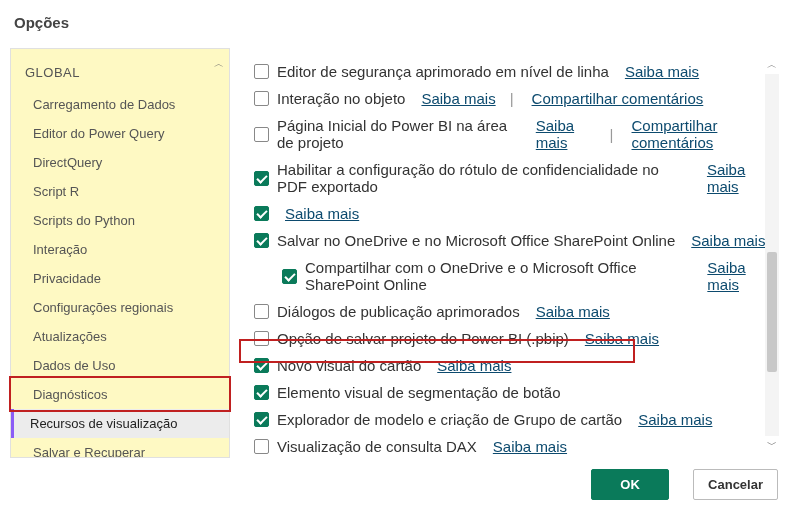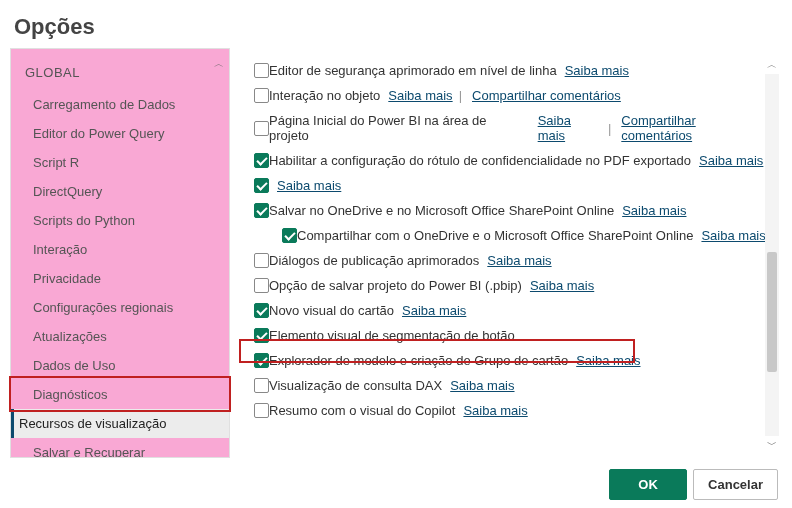--- a/index.html
+++ b/index.html
@@ -7,37 +7,37 @@
       font-family: "Segoe UI", Tahoma, sans-serif;
       font-size: 13px;
       color: #333;
       background: #fff;
       width: 792px;
       height: 508px;
       overflow: hidden;
       position: relative;
     }
     .title {
-      font-size: 22px;
+      font-size: 15px;
       font-weight: 600;
       color: #444;
       padding: 14px 0 12px 14px;
     }
     .main-area {
       display: flex;
       position: absolute;
       top: 48px;
       left: 10px;
       right: 10px;
       bottom: 50px;
     }
     .sidebar {
       width: 220px;
       border: 1px solid #e0e0e0;
-      background: #f9a8d4;
+      background: #fef9c3;
       position: relative;
       overflow: hidden;
     }
     .sidebar-inner {
       padding: 10px 0 10px 0;
     }
     .sidebar-header {
       font-size: 13px;
       font-weight: 400;
       color: #555;
@@ -46,22 +46,22 @@
     }
     .sidebar-item {
       padding: 7px 0 7px 22px;
       color: #555;
       cursor: pointer;
       position: relative;
       font-size: 13px;
     }
     .sidebar-item.selected {
       background: #ececec;
-      border-left: 3px solid #0c4a6e;
-      padding-left: 5px;
+      border-left: 3px solid #8b5cf6;
+      padding-left: 16px;
       color: #222;
     }
     .sidebar-highlight {
       position: absolute;
       border: 2px solid #c02020;
       left: 9px;
       width: 222px;
       height: 36px;
       top: 376px;
       pointer-events: none;
@@ -86,21 +86,22 @@
     .content {
       flex: 1;
       padding: 10px 12px 10px 24px;
       position: relative;
       overflow: hidden;
     }
     .option-row {
       display: flex;
       align-items: center;
       padding: 5px 0;
-      font-size: 13px;
+      gap: 8px;
+      font-size: 15px;
       color: #333;
     }
     .option-row.indented {
       padding-left: 28px;
     }
     .checkbox {
       width: 15px;
       height: 15px;
       border: 1px solid #888;
       background: #fff;
@@ -172,21 +173,21 @@
       height: 120px;
       background: #c8c8c8;
       border-radius: 2px;
       cursor: pointer;
     }
     .footer {
       position: absolute;
       bottom: 8px;
       right: 14px;
       display: flex;
-      gap: 6px;
+      gap: 24px;
     }
     .btn {
       min-width: 78px;
       padding: 7px 14px;
       font-size: 13px;
       border-radius: 2px;
       cursor: pointer;
       text-align: center;
       font-weight: bold;
     }
@@ -206,22 +207,22 @@
 <body>
 
 <div class="title">Opções</div>
 
 <div class="main-area">
   <div class="sidebar">
     <div class="sidebar-inner">
       <div class="sidebar-header">GLOBAL</div>
       <div class="sidebar-item"><span>Carregamento de Dados</span></div>
       <div class="sidebar-item"><span>Editor do Power Query</span></div>
+      <div class="sidebar-item"><span>DirectQuery</span></div>
       <div class="sidebar-item"><span>Script R</span></div>
-      <div class="sidebar-item"><span>DirectQuery</span></div>
       <div class="sidebar-item"><span>Scripts do Python</span></div>
       <div class="sidebar-item"><span>Interação</span></div>
       <div class="sidebar-item"><span>Privacidade</span></div>
       <div class="sidebar-item"><span>Configurações regionais</span></div>
       <div class="sidebar-item"><span>Atualizações</span></div>
       <div class="sidebar-item"><span>Dados de Uso</span></div>
       <div class="sidebar-item"><span>Diagnósticos</span></div>
       <div class="sidebar-item selected"><span>Recursos de visualização</span></div>
       <div class="sidebar-item"><span>Salvar e Recuperar</span></div>
 

